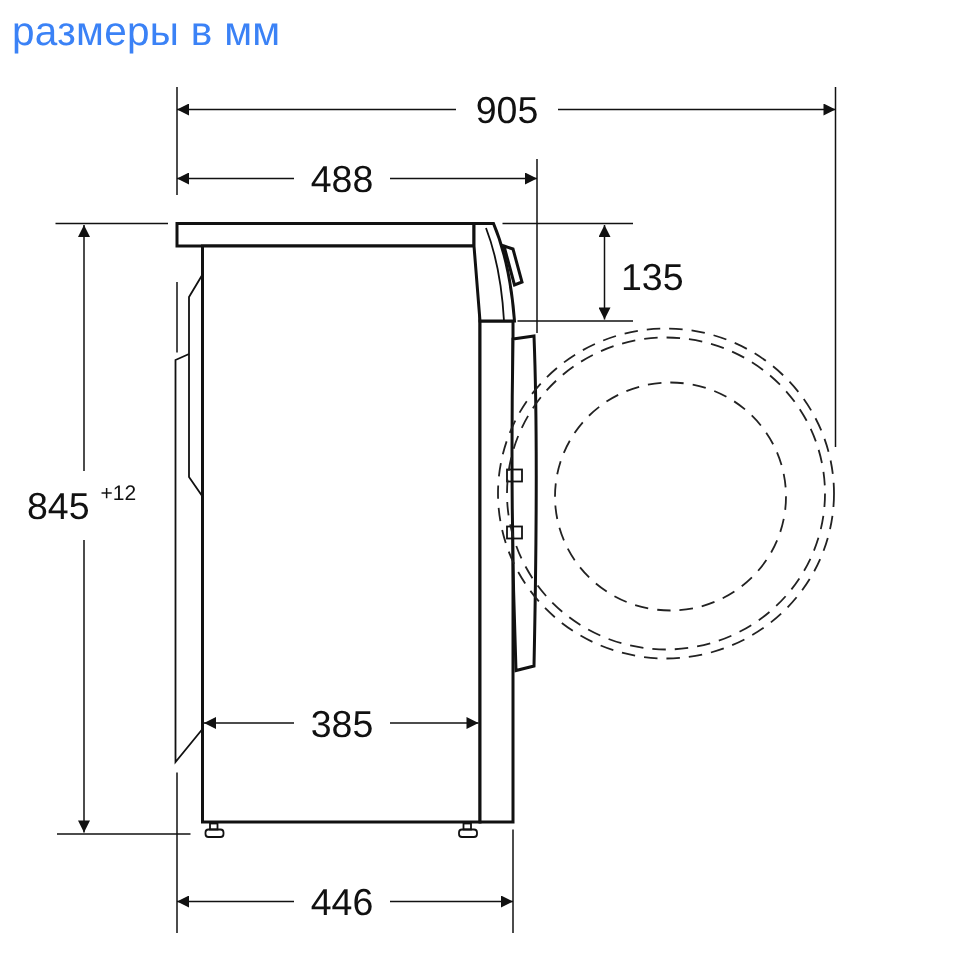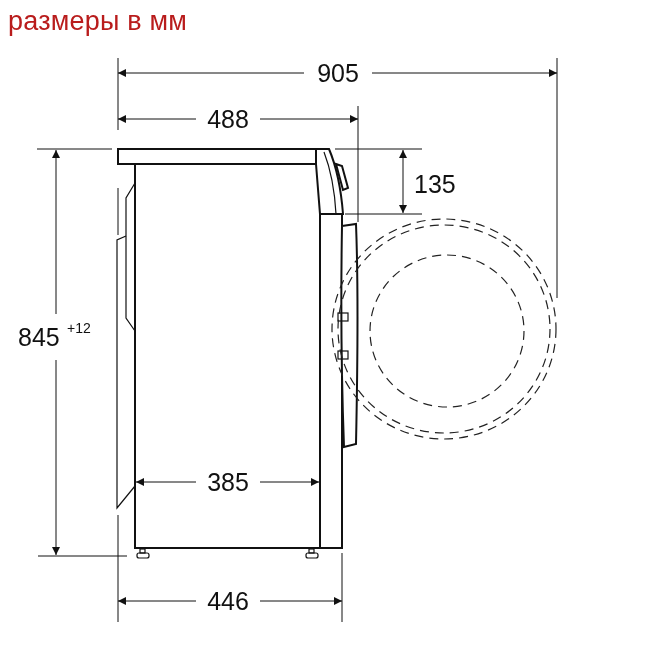--- a/index.html
+++ b/index.html
@@ -1,17 +1,17 @@
 <!DOCTYPE html>
 <html><head>
   <meta charset="utf-8">
   <style>
     html, body { margin: 0; padding: 0; background: #ffffff; }
     body { width: 650px; height: 650px; position: relative; overflow: hidden; font-family: "Liberation Sans", sans-serif; }
-    .title { position: absolute; left: 8px; top: 6px; font-size: 27px; color: #b91c1c; letter-spacing: 0.2px; }
+    .title { position: absolute; left: 8px; top: 6px; font-size: 27px; color: #3b82f6; letter-spacing: 0.2px; }
     svg { position: absolute; left: 0; top: 0; }
     .dim-text { font-family: "Liberation Sans", sans-serif; font-size: 25px; fill: #111; }
     .dim-sup { font-family: "Liberation Sans", sans-serif; font-size: 14px; fill: #111; }
     .line { stroke: #111; stroke-width: 1; fill: none; }
     .outline { stroke: #111; stroke-width: 2; fill: #fff; }
     .thin { stroke: #111; stroke-width: 1.2; fill: none; }
     .dash { stroke: #222; stroke-width: 1.2; fill: none; stroke-dasharray: 9 6; }
   </style>
 </head>
 <body>

